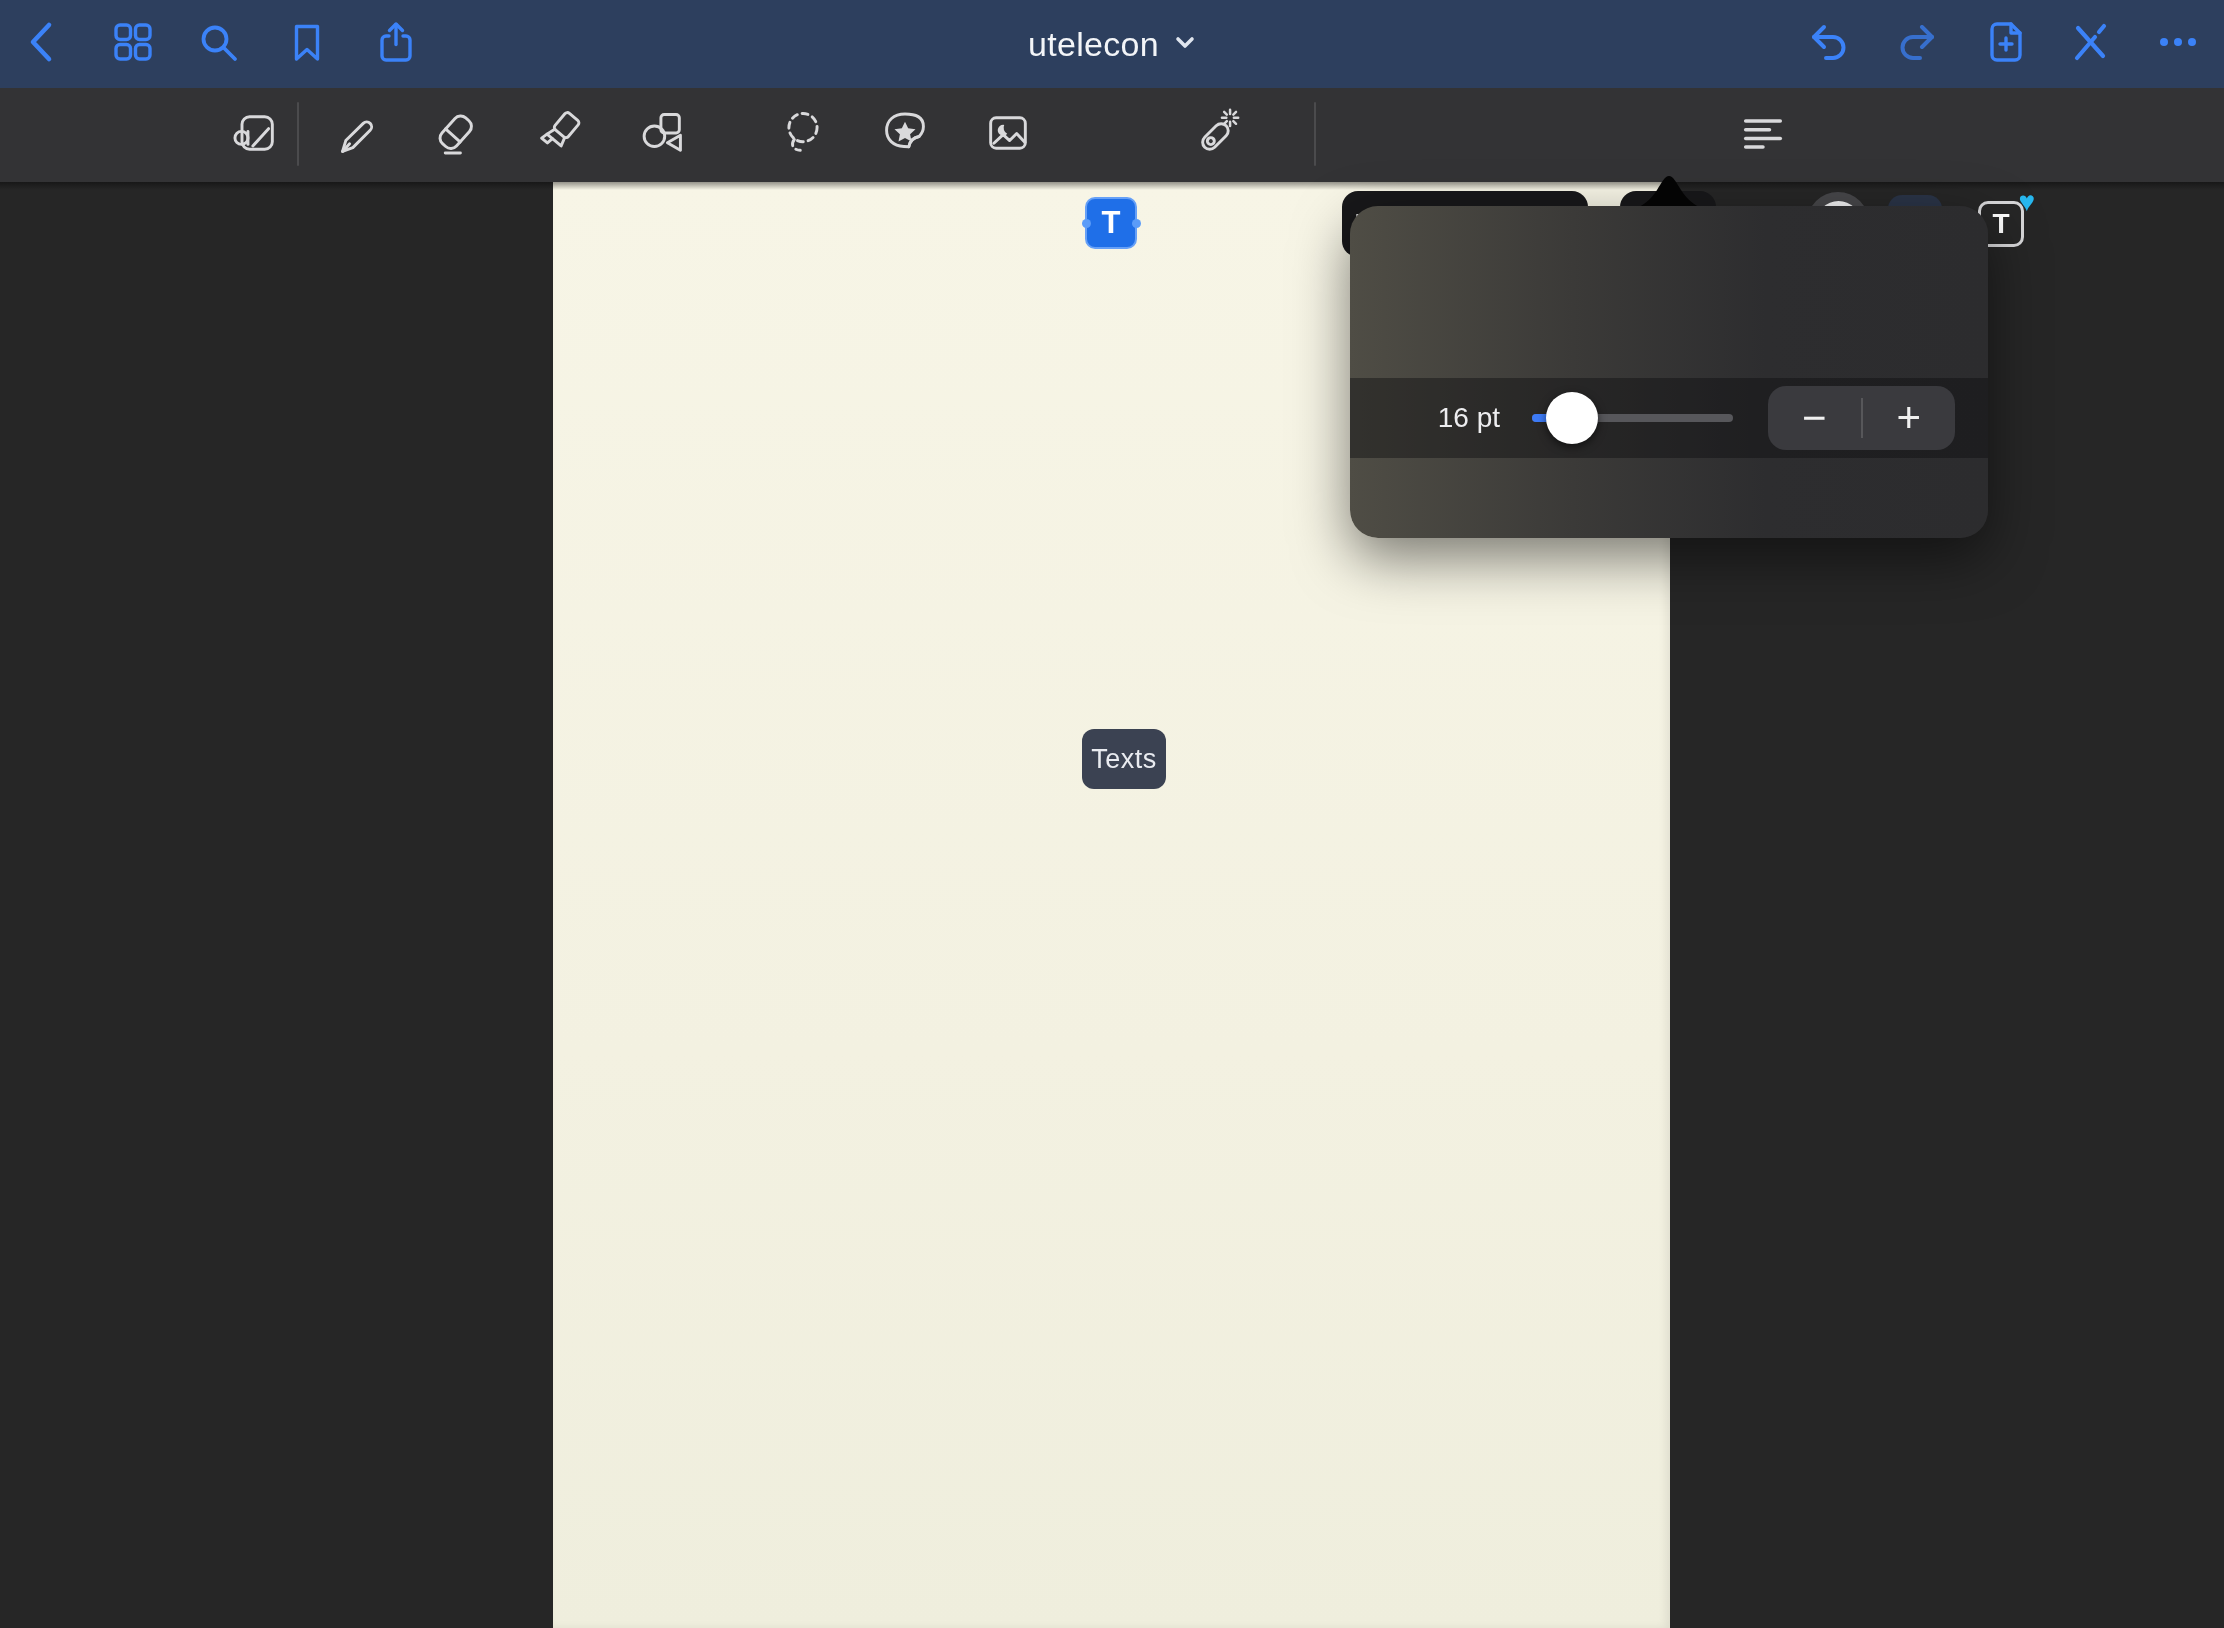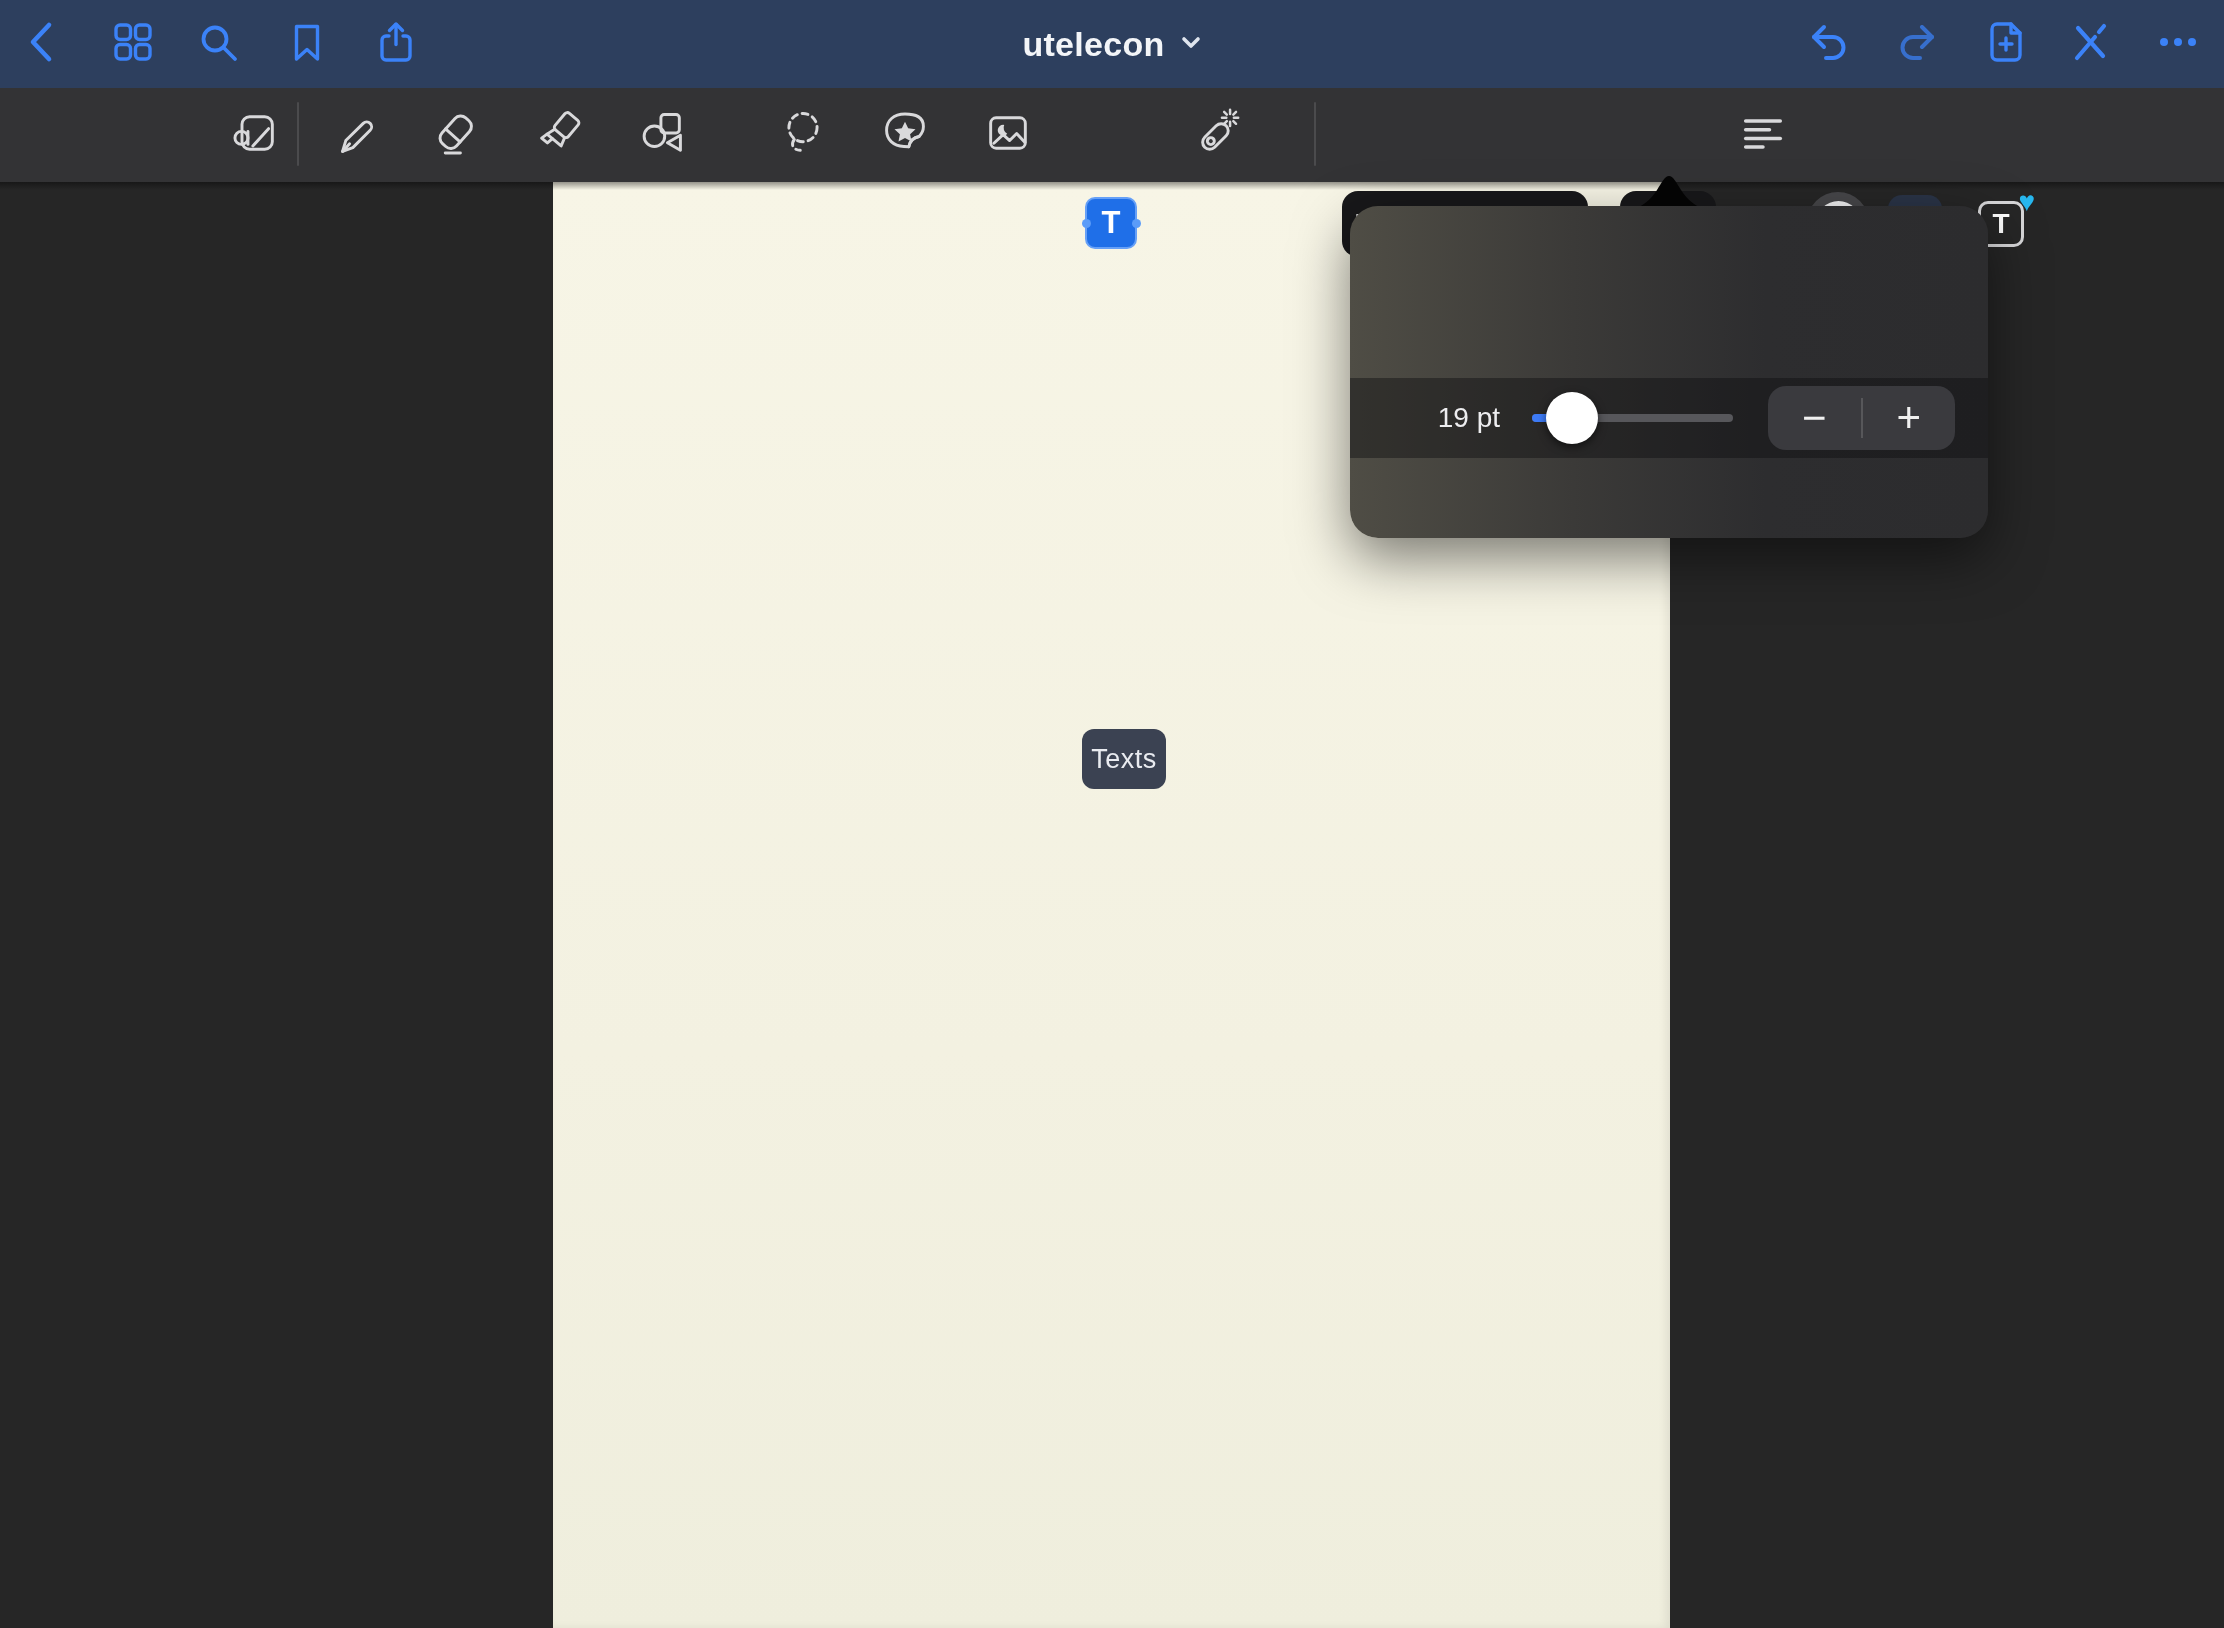--- a/index.html
+++ b/index.html
@@ -14,21 +14,21 @@
         background:linear-gradient(180deg,rgba(0,0,0,.38),rgba(0,0,0,0));pointer-events:none;}
   .texts-tooltip{position:absolute;left:1082px;top:729px;width:84px;height:60px;border-radius:12px;
         background:#3b4252;display:flex;align-items:center;justify-content:center;
         color:#e9ebf0;font-size:27px;font-weight:300;letter-spacing:.5px;}
 
   
   .topbar{position:absolute;left:0;top:0;width:2224px;height:88px;background:#2d3f5e;}
   .tb-btn{position:absolute;top:20px;width:48px;height:48px;display:flex;align-items:center;justify-content:center;}
   .tb-btn svg{stroke:#3b82f8;fill:none;stroke-linecap:round;stroke-linejoin:round;}
   .title-wrap{position:absolute;left:0;right:0;top:0;height:88px;display:flex;align-items:center;justify-content:center;gap:15px;}
-  .doc-title{color:#f3f5f8;font-size:34px;font-weight:700;letter-spacing:.3px;}
+  .doc-title{color:#f3f5f8;font-size:34px;font-weight:400;letter-spacing:.3px;}
 
   
   .toolbar{position:absolute;left:0;top:88px;width:2224px;height:94px;background:#333335;}
   .tool{position:absolute;top:21px;width:52px;height:52px;display:flex;align-items:center;justify-content:center;}
   .tool svg{stroke:#d9d9db;fill:none;stroke-linecap:round;stroke-linejoin:round;}
   .vdiv{position:absolute;top:14px;width:2px;height:64px;background:#4b4b4d;border-radius:1px;}
   .text-tool-box{position:absolute;left:1085px;top:109px;width:52px;height:52px;border-radius:10px;
         background:#1f6fe8;border:2.5px solid #66a0f7;display:flex;align-items:center;justify-content:center;
         color:#fff;font-size:31px;font-weight:700;}
   .text-tool-box .dot{position:absolute;width:9px;height:9px;border-radius:50%;background:#5b9cf8;top:19.5px;}
@@ -319,21 +319,21 @@
       <span class="heart">♥</span>
     </div>
   </div>
 
   <div class="popover">
     <svg class="pop-tail" viewBox="0 0 90 33">
       <path d="M45 0 C41 0 38 6 33 14 C27.5 23 18 31.5 8 33 L82 33 C72 31.5 62.5 23 57 14 C52 6 49 0 45 0 Z" fill="#050505"></path>
     </svg>
     <div class="pop-body">
       <div class="pop-row">
-        <div class="pt-label">19 pt</div>
+        <div class="pt-label">16 pt</div>
         <div class="track">
           <div class="track-fill"></div>
         </div>
         <div class="thumb"></div>
         <div class="stepper">
           <div class="step-btn">−</div>
           <div class="step-div"></div>
           <div class="step-btn">+</div>
         </div>
       </div>

